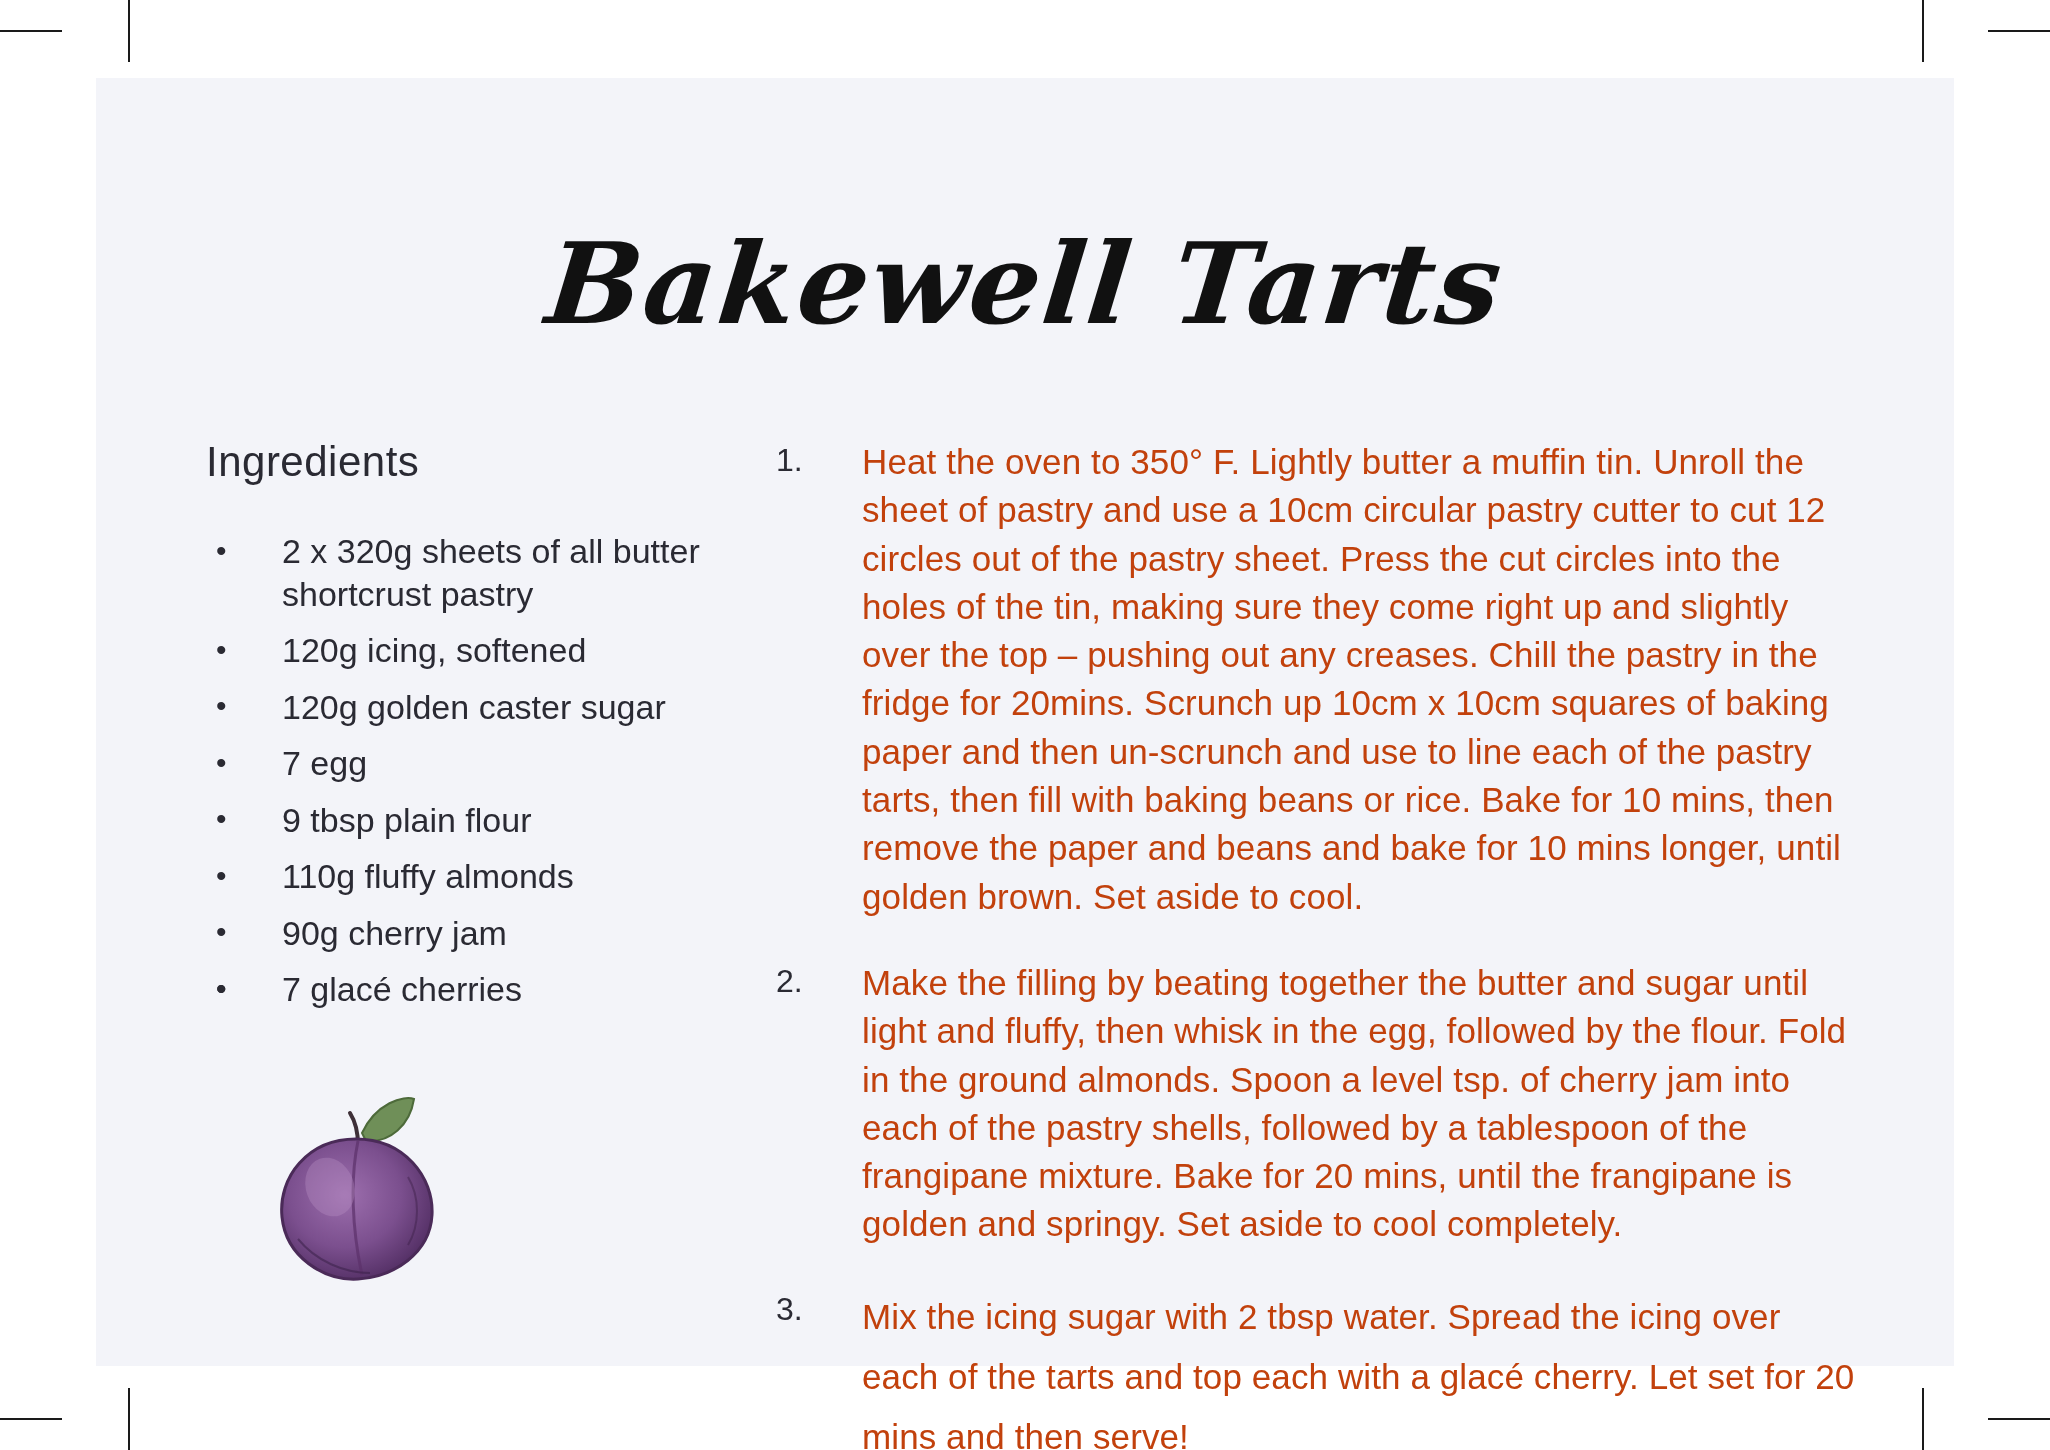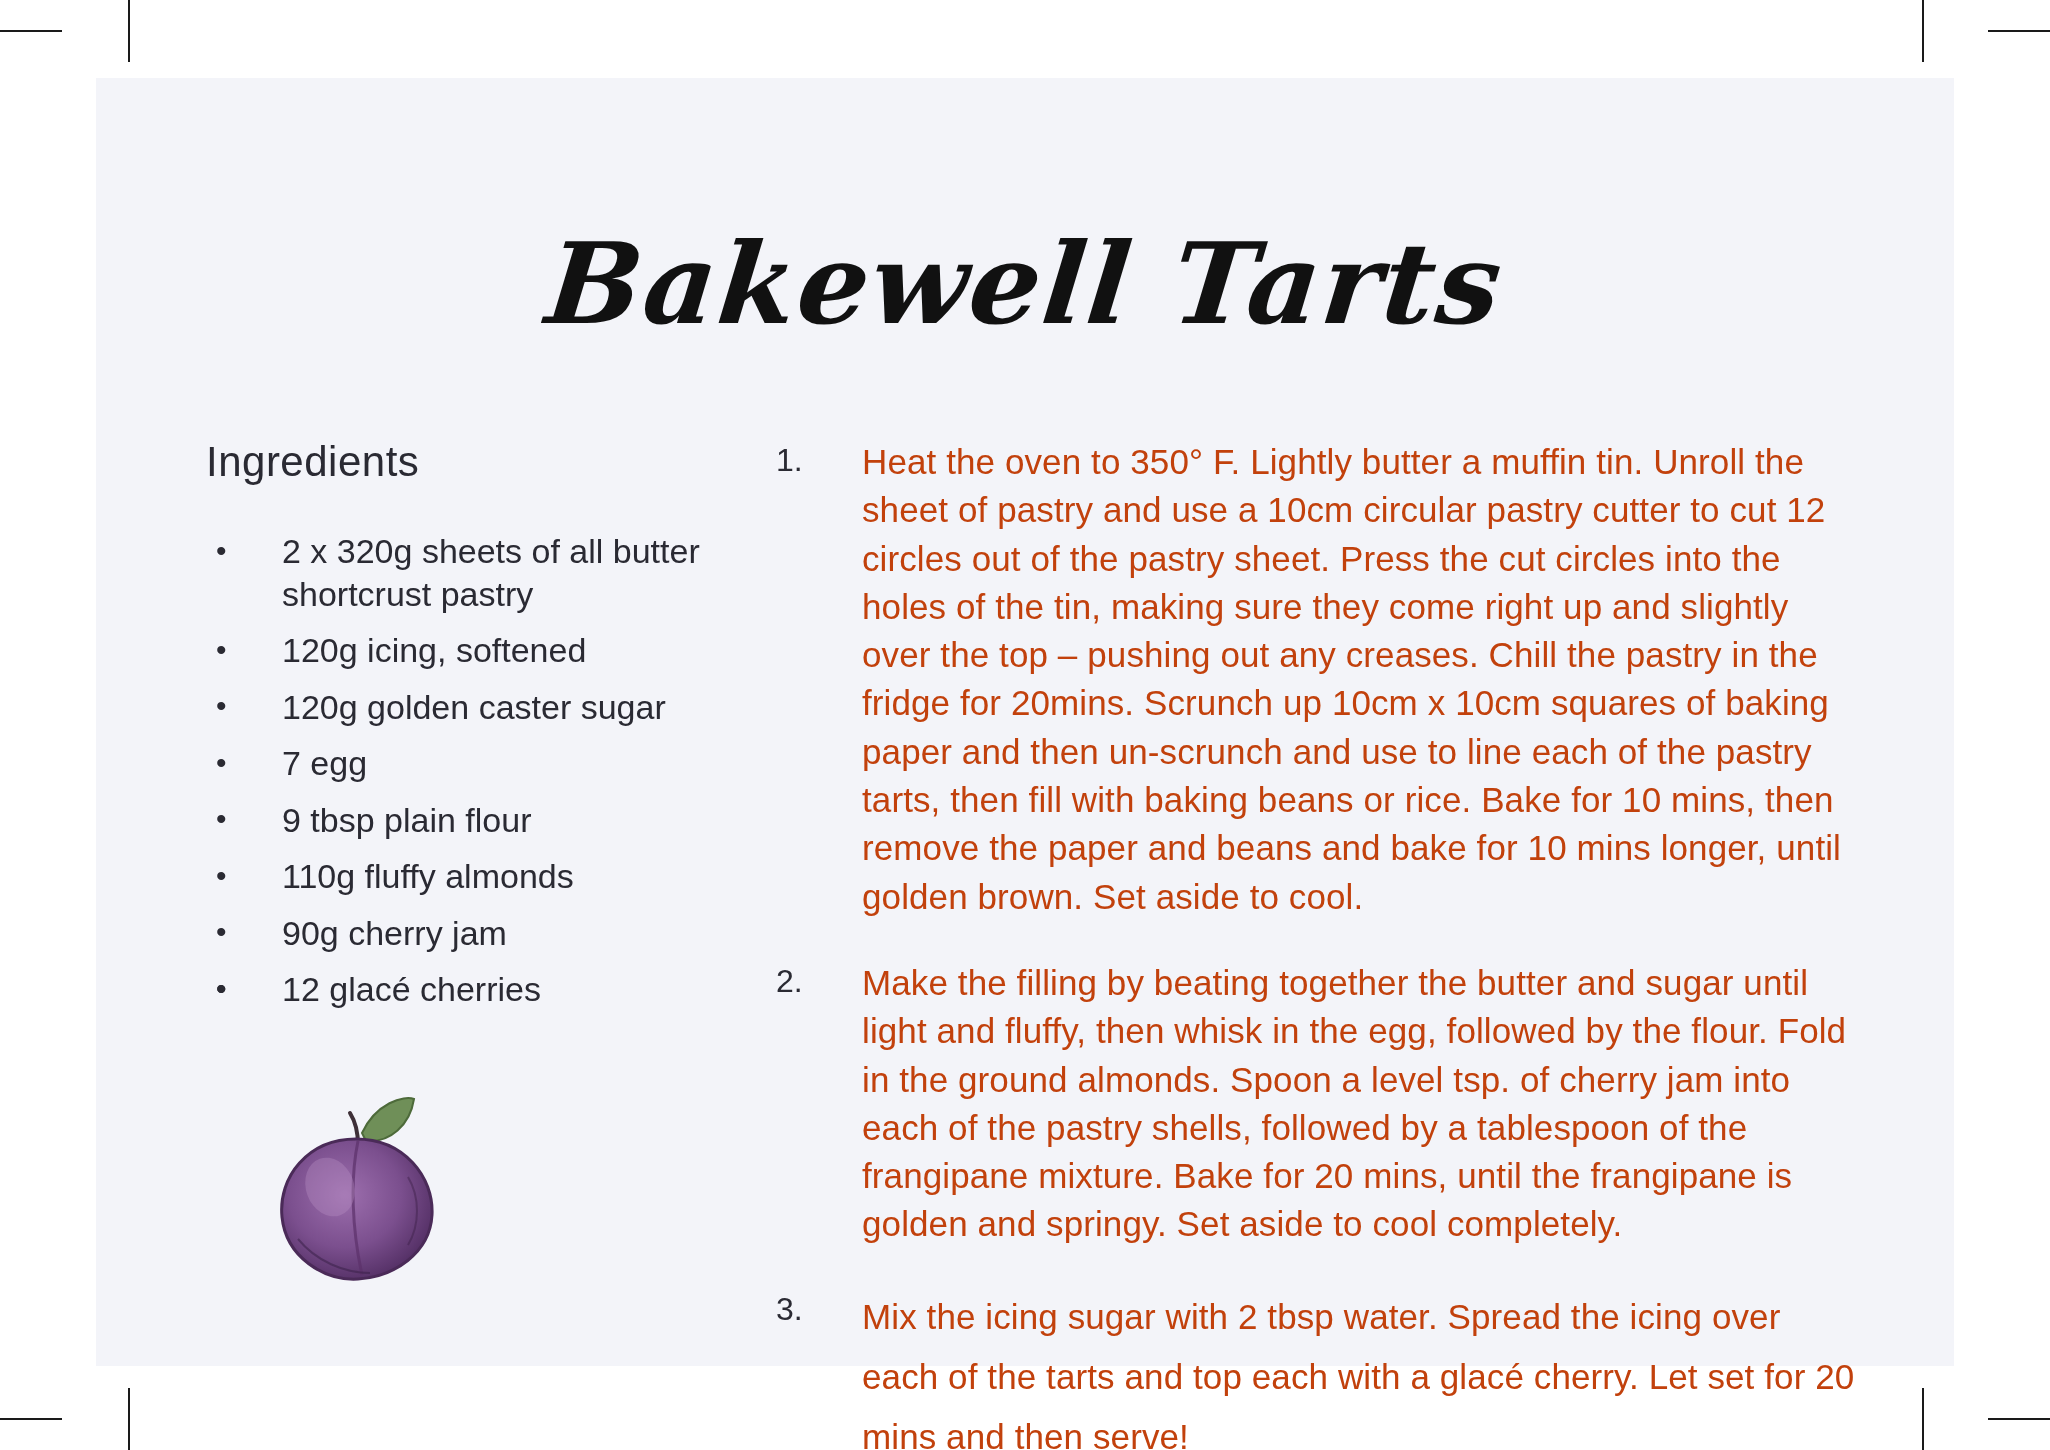--- a/index.html
+++ b/index.html
@@ -167,21 +167,21 @@
 
       <ul class="ing-list">
         <li><span class="bullet">•</span><span>2 x 320g sheets of all butter shortcrust pastry</span></li>
         <li><span class="bullet">•</span><span>120g icing, softened</span></li>
         <li><span class="bullet">•</span><span>120g golden caster sugar</span></li>
         <li><span class="bullet">•</span><span>7 egg</span></li>
         <li><span class="bullet">•</span><span>9 tbsp plain flour</span></li>
         <li><span class="bullet">•</span><span>110g fluffy almonds</span></li>
         <li><span class="bullet">•</span><span>90g cherry jam</span></li>
         <li><span class="bullet">•</span></li>
-        <li><span class="bullet">•</span><span>12 glacé cherries</span></li>
+        <li><span class="bullet">•</span><span>7 glacé cherries</span></li>
       </ul>
 
       <svg id="plum-illustration" viewBox="0 0 230 200">
         <defs>
           <radialGradient id="plumgrad" cx="42%" cy="40%" r="68%">
             <stop offset="0%" stop-color="#9d6fae"></stop>
             <stop offset="55%" stop-color="#7b4f8e"></stop>
             <stop offset="100%" stop-color="#4d2a5e"></stop>
           </radialGradient>
         </defs>

